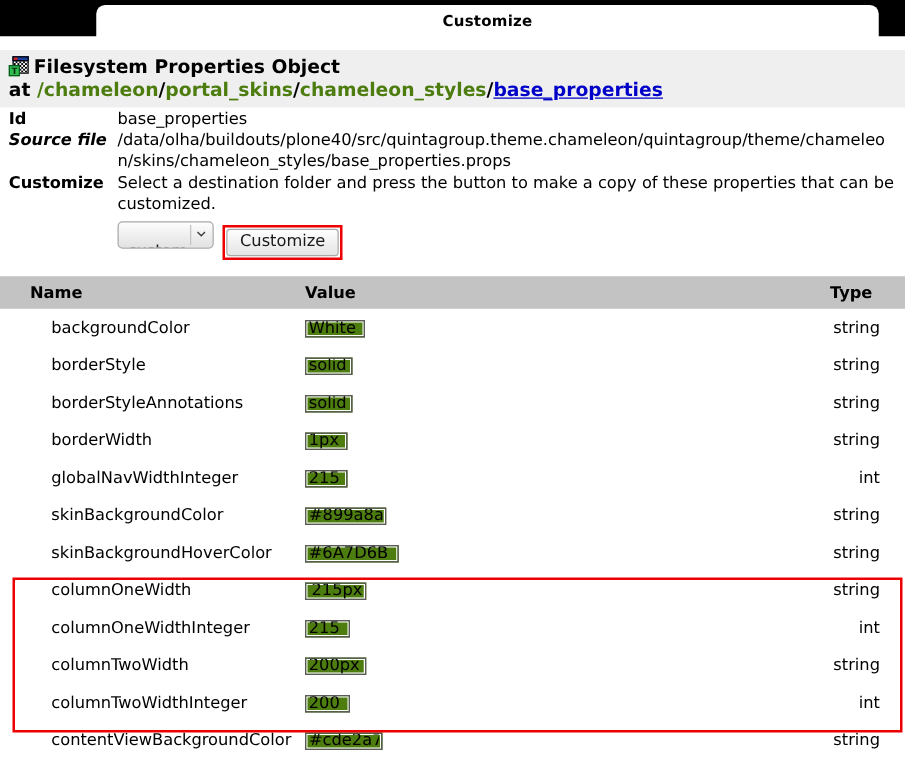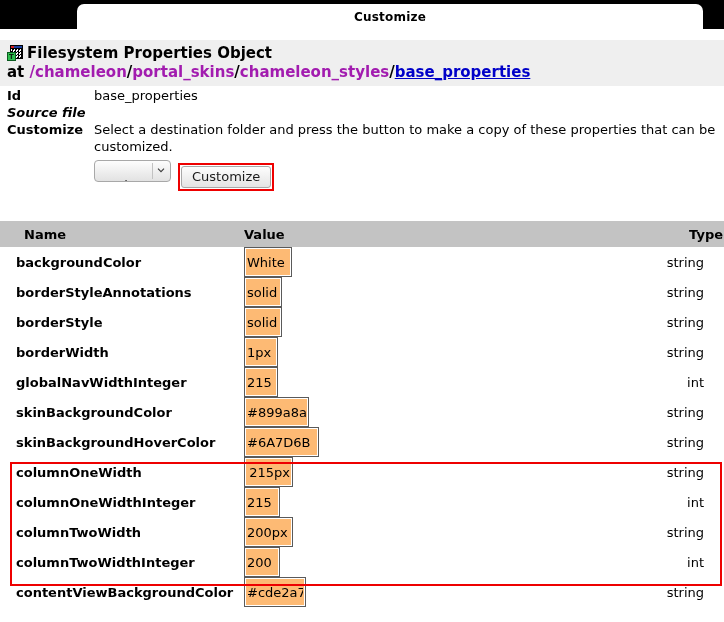--- a/index.html
+++ b/index.html
@@ -100,21 +100,21 @@
     background: #2fbf4f;
     border: 1px solid #0a5a1f;
     box-sizing: border-box;
     color: #0a2a10;
     font-size: 7px;
     font-weight: bold;
     line-height: 8px;
     text-align: center;
     font-family: "DejaVu Sans", sans-serif;
   }
-  .path-blue { color: #a21caf; }
+  .path-blue { color: #4d7c0f; }
   .path-link {
     color: #0000c8;
     text-decoration: underline;
   }
   .path-sep { color: #000000; }
 
   
   .props {
     position: absolute;
     left: 0;
@@ -211,46 +211,46 @@
     background: #c3c3c3;
     text-align: left;
     font-weight: bold;
     font-size: 13px;
     padding: 4px 0 4px 0;
     color: #000000;
     height: 18px;
   }
   .ptable th.c-name { padding-left: 24px; }
   .ptable th.c-val  { width: 420px; }
-  .ptable th.c-type { text-align: right; padding-right: 1px; }
+  .ptable th.c-type { text-align: left; padding-right: 21px; }
   .ptable td {
     padding: 0;
     vertical-align: middle;
     height: 30px;
   }
   .ptable td.c-name {
-    padding-left: 16px;
-    font-weight: bold;
+    padding-left: 41px;
+    font-weight: normal;
     white-space: nowrap;
   }
   .ptable td.c-val  { width: 420px; }
   .ptable td.c-type {
     text-align: right;
     padding-right: 20px;
     white-space: nowrap;
   }
   .vinput {
     font-family: "DejaVu Sans", sans-serif;
     font-size: 13px;
     color: #000000;
-    background: #fdba74;
+    background: #4d7c0f;
     border: 1px solid #5a5a5a;
     box-shadow: inset 0 0 0 1px #ffffff;
     padding: 1px 2px;
-    height: 30px;
+    height: 14px;
     box-sizing: border-box;
     line-height: 16px;
   }
 
   
   .highlight-box {
     position: absolute;
     left: 10px;
     top: 462px;
     width: 712px;
@@ -282,20 +282,21 @@
 
 <div class="props">
 
   <div class="prow">
     <div class="plabel">Id</div>
     <div class="pvalue">base_properties</div>
   </div>
 
   <div class="prow">
     <div class="plabel italic">Source file</div>
+    <div class="pvalue">/data/olha/buildouts/plone40/src/quintagroup.theme.chameleon/quintagroup/theme/chameleon/skins/chameleon_styles/base_properties.props</div>
   </div>
 
   <div class="prow">
     <div class="plabel">Customize</div>
     <div class="pvalue">
       <div class="italic">Select a destination folder and press the button to make a copy of these properties that can be customized.</div>
       <div class="cust-controls">
         <span class="sel-wrap">
           <select class="sel">
             <option>custom</option>
@@ -321,26 +322,26 @@
       <th class="c-type">Type</th>
     </tr>
   </thead>
   <tbody id="table-body">
       <tr>
         <td class="c-name">backgroundColor</td>
         <td class="c-val"><input class="vinput" type="text" value="White" style="width: 48px;"></td>
         <td class="c-type">string</td>
       </tr>
       <tr>
+        <td class="c-name">borderStyle</td>
+        <td class="c-val"><input class="vinput" type="text" value="solid" style="width: 38px;"></td>
+        <td class="c-type">string</td>
+      </tr>
+      <tr>
         <td class="c-name">borderStyleAnnotations</td>
-        <td class="c-val"><input class="vinput" type="text" value="solid" style="width: 38px;"></td>
-        <td class="c-type">string</td>
-      </tr>
-      <tr>
-        <td class="c-name">borderStyle</td>
         <td class="c-val"><input class="vinput" type="text" value="solid" style="width: 38px;"></td>
         <td class="c-type">string</td>
       </tr>
       <tr>
         <td class="c-name">borderWidth</td>
         <td class="c-val"><input class="vinput" type="text" value="1px" style="width: 34px;"></td>
         <td class="c-type">string</td>
       </tr>
       <tr>
         <td class="c-name">globalNavWidthInteger</td>

